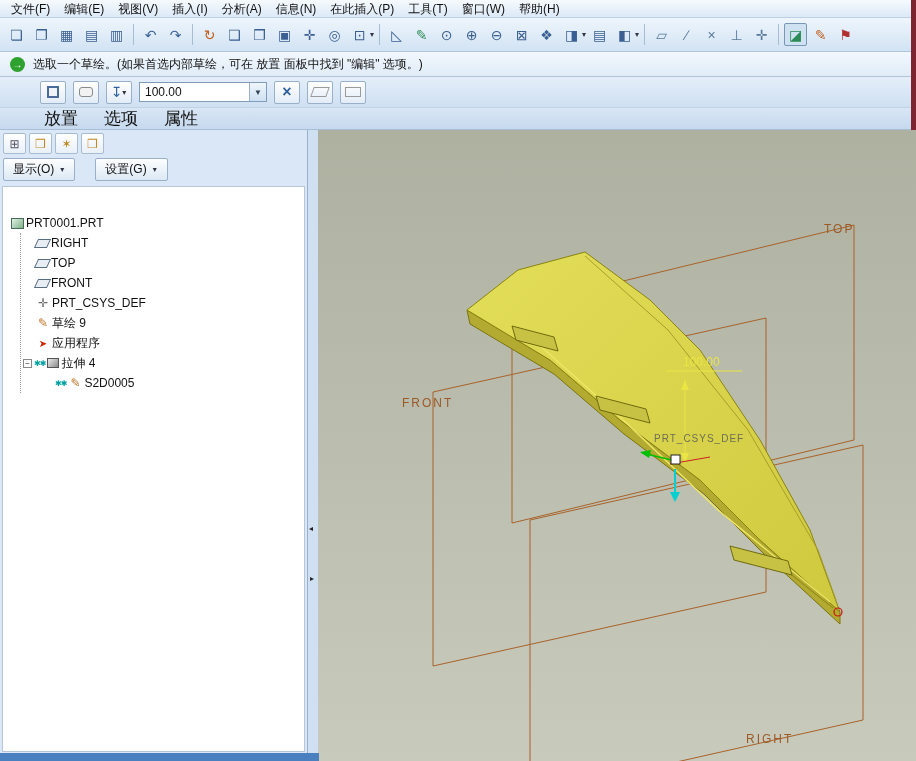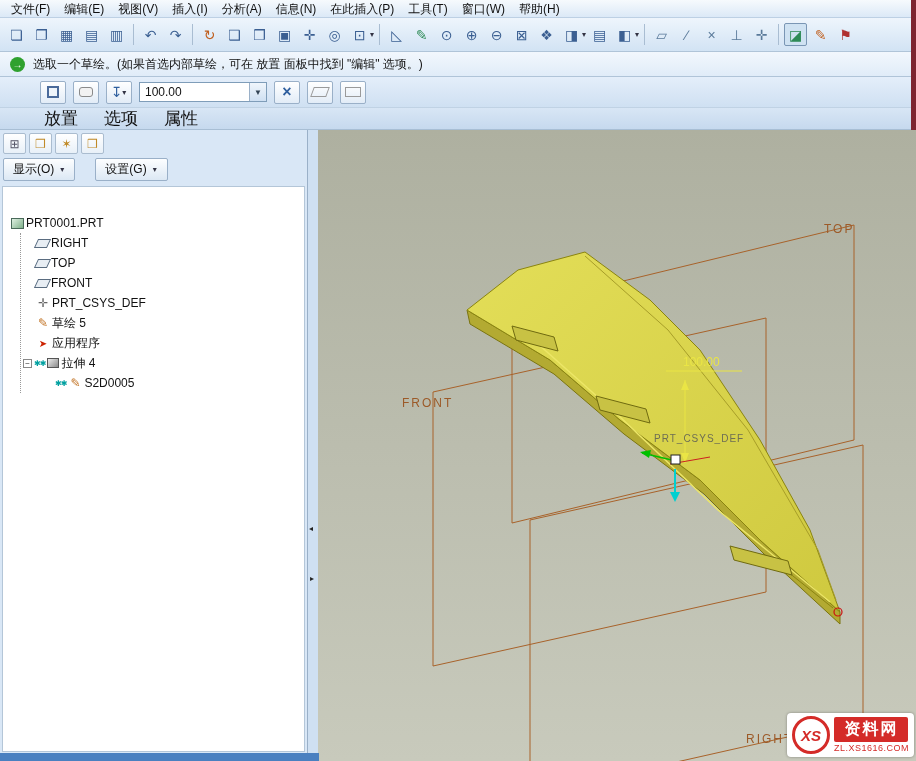--- a/index.html
+++ b/index.html
@@ -283,21 +283,21 @@
         <div class="trow">
           <span class="plane-ico"></span>
           <span>FRONT</span>
         </div>
         <div class="trow">
           <span class="csys-glyph">✛</span>
           <span>PRT_CSYS_DEF</span>
         </div>
         <div class="trow">
           <span class="sketch-glyph">✎</span>
-          <span>草绘 5</span>
+          <span>草绘 9</span>
         </div>
         <div class="trow">
           <span class="insert-glyph">➤</span>
           <span>应用程序</span>
         </div>
         <div class="trow feat">
           <span class="expander">−</span>
           <span class="marks">✱✱</span>
           <span class="extrude-ico"></span>
           <span>拉伸 4</span>
@@ -369,25 +369,16 @@
       <circle cx="520" cy="482" r="4" fill="none" stroke="#cc1010" stroke-width="1.2"></circle>
 
       <g font-size="12" letter-spacing="2" fill="#9c5a28">
         <text x="506" y="103">TOP</text>
         <text x="84" y="277">FRONT</text>
         <text x="428" y="613">RIGHT</text>
       </g>
       <text x="336" y="312" font-size="10" letter-spacing="1" fill="#6e6e54">PRT_CSYS_DEF</text>
     </svg>
 
-    <div class="watermark">
-      <div class="wm-logo">
-        <span>XS</span>
-      </div>
-      <div class="wm-right">
-        <div class="wm-title">资料网</div>
-        <div class="wm-url">ZL.XS1616.COM</div>
-      </div>
-    </div>
   </div>
 </div>
 
 <div class="bottom-strip"></div>
 
 </body></html>

